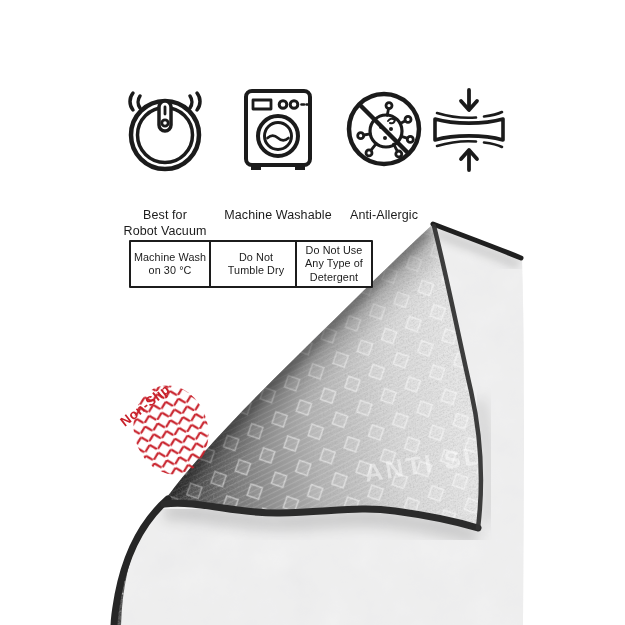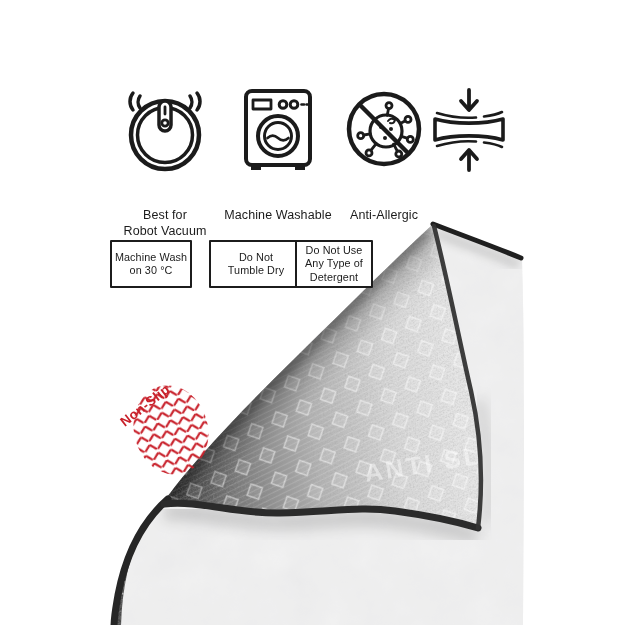--- a/index.html
+++ b/index.html
@@ -20,21 +20,21 @@
     letter-spacing:.1px;margin-top:4px;color:#1b1b1b;
   }
   .icon{stroke:#1b1b1b;fill:none;stroke-linecap:round;stroke-linejoin:round;}
   
   .care-box{
     position:absolute;top:240px;height:48px;border:2px solid #1c1c1c;border-radius:1px;
     display:flex;align-items:center;justify-content:center;text-align:center;
     font-size:10.8px;line-height:13.2px;white-space:pre-line;box-sizing:border-box;
     background:#ffffff;letter-spacing:.1px;
   }
-  .cb1{left:110px;width:82px}
+  .cb1{left:129px;width:82px}
   .cb2{left:209px;width:94px}
   .cb3{left:295px;width:78px}
   
   .nonslip-label{
     position:absolute;left:102px;top:398px;width:86px;text-align:center;
     transform:rotate(-38deg);font-weight:bold;font-size:13.5px;color:#c8202a;
     letter-spacing:.4px;
   }
   .knurl-svg{position:absolute;left:127px;top:380px;}
   

